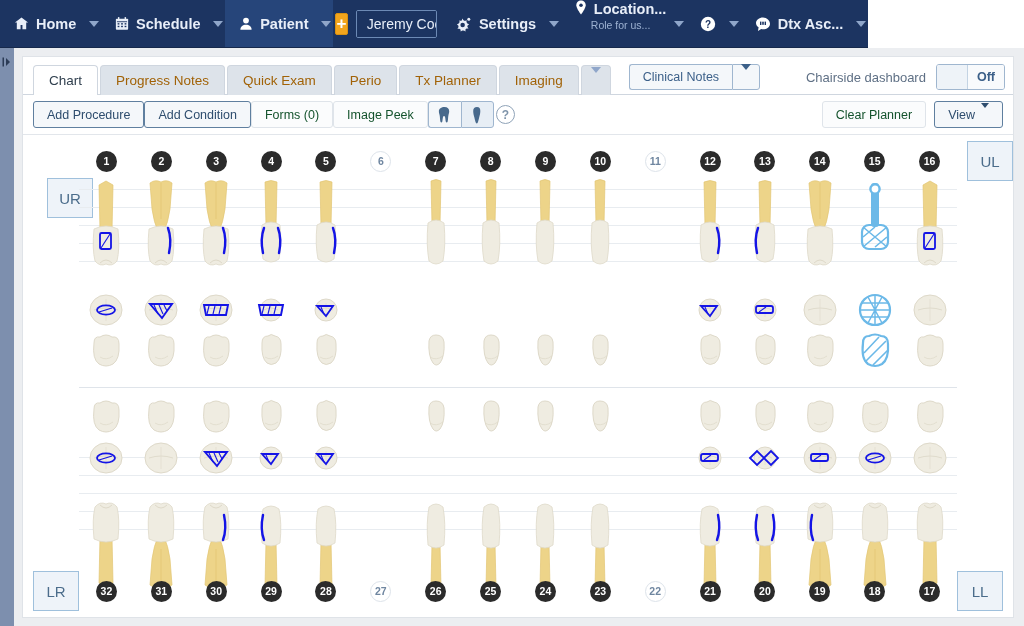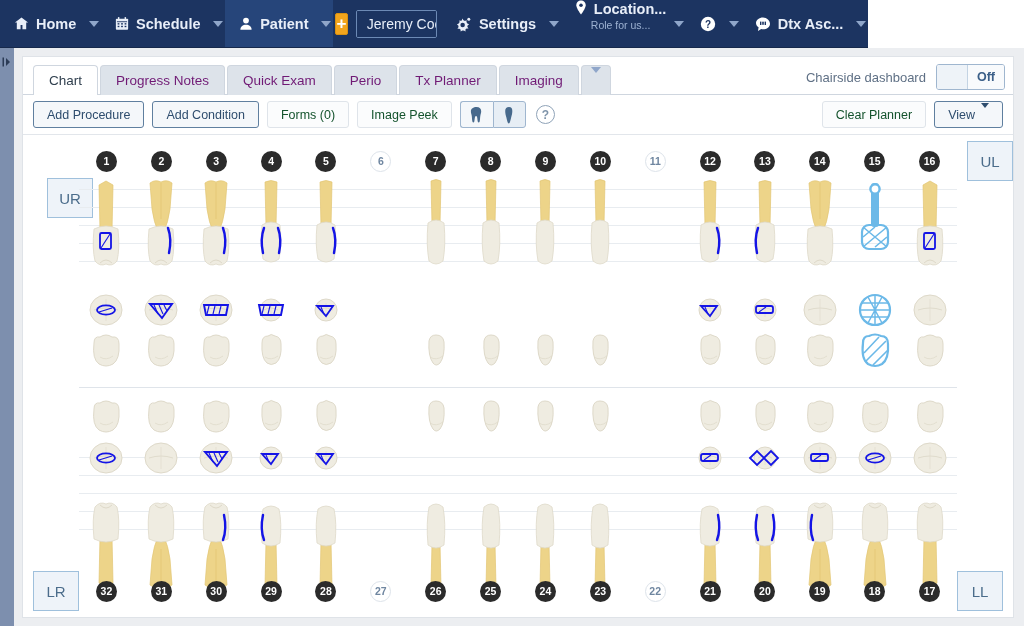--- a/index.html
+++ b/index.html
@@ -99,21 +99,21 @@
   .tabrow {
     display: flex; align-items: flex-end;
     height: 38px; padding: 0 8px 0 10px;
     border-bottom: 1px solid #cfd6df;
     background: #fff;
     gap: 2px;
   }
   .tab {
     height: 30px; padding: 0 15px;
     display: flex; align-items: center;
-    font-size: 13.5px; color: #701a75;
+    font-size: 13.5px; color: #a16207;
     background: #dde3ea;
     border: 1px solid #cfd6df; border-bottom: none;
     border-radius: 4px 4px 0 0;
     position: relative; top: 1px;
   }
   .tab.active {
     background: #ffffff; color: #31404f; border-color: #cfd6df;
     z-index: 2;
   }
   .tab.caret-tab { padding: 0 9px; }
@@ -135,21 +135,21 @@
   }
   .toggle .knob { width: 30px; background: #eef3f8; }
   .toggle .state {
     padding: 0 9px; display: flex; align-items: center;
     font-size: 12.5px; font-weight: 700; color: #3c6089;
     background: #f8fafc; border-left: 1px solid #c3d3e3;
   }
 
   
   .toolbar {
-    display: flex; align-items: center; gap: 8px;
+    display: flex; align-items: center; 
     height: 40px; padding: 0 10px;
     border-bottom: 1px solid #e2e6eb;
     background: #fff;
   }
   .btn.primary-outline { border-color: #5f7f9f; color: #2e4d6e; height: 27px; }
   .btn.disabled { color: #14532d; border-color: #dfe4ea; background: #fbfcfd; }
   .icon-group { display: flex; }
   .icon-btn {
     width: 33px; height: 27px; display: flex; align-items: center; justify-content: center;
     border: 1px solid #9fb6cf; background: #f4f7fa;
@@ -381,20 +381,26 @@
           <span>Tx Planner</span>
         </div>
         <div class="tab">
           <span>Imaging</span>
         </div>
         <div class="tab caret-tab">
           <span><i class="tri-down"></i></span>
         </div>
 
         <div style="width:14px"></div>
+        <div class="btn-group" style="position:relative;top:-4px">
+          <div class="btn split-l">Clinical Notes</div>
+          <div class="btn split-r">
+            <span><i class="tri-down" style="border-top-color:#3c6089"></i></span>
+          </div>
+        </div>
 
         <div class="tabrow-right">
           <div class="chairside-label">Chairside dashboard</div>
           <div class="toggle">
             <div class="knob"></div>
             <div class="state">Off</div>
           </div>
         </div>
       </div>
 

